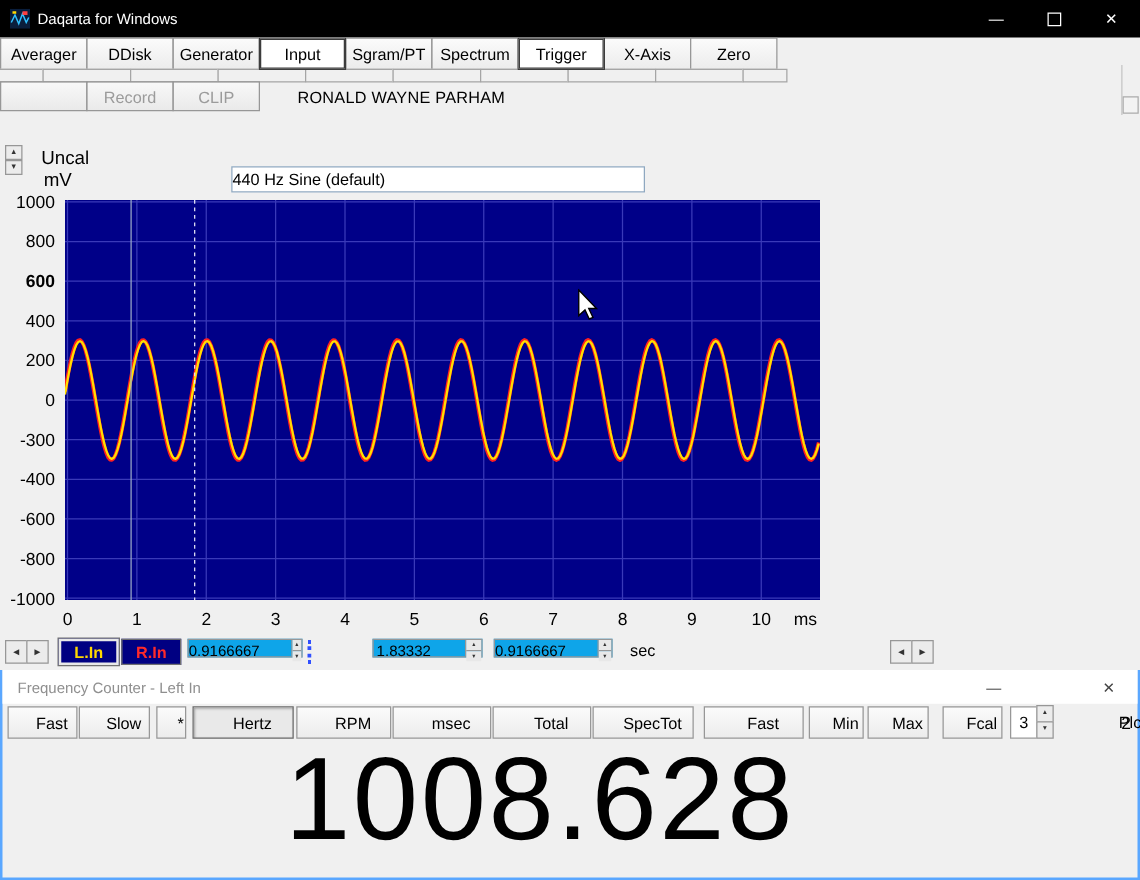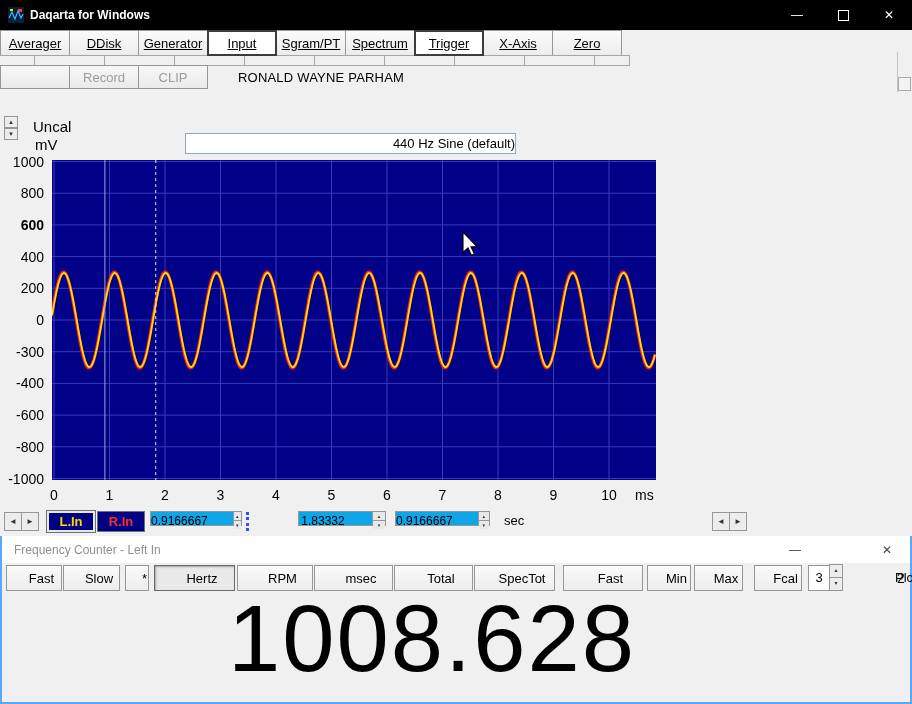--- a/index.html
+++ b/index.html
@@ -3,29 +3,29 @@
 <meta charset="utf-8">
 <style>
   html,body{margin:0;padding:0;}
   body{width:912px;height:704px;position:relative;background:#f0f0f0;
        font-family:"Liberation Sans","DejaVu Sans",sans-serif;overflow:hidden;}
 
   
   .app{position:absolute;left:0;top:0;width:912px;height:536px;background:#f0f0f0;}
   .titlebar{height:30px;background:#000;color:#fff;display:flex;align-items:center;}
   .app-icon{width:16px;height:16px;margin:0 6px 0 8px;display:inline-block;}
-  .title{font-size:12px;font-weight:bold;}
+  .title{font-size:12px;}
   .winbtns{margin-left:auto;display:flex;height:100%;}
   .wbtn{width:46px;display:flex;align-items:center;justify-content:center;font-size:12px;color:#fff;}
   .maxbox{width:9px;height:9px;border:1px solid #fff;display:block;}
 
   .menubar{height:22px;background:#fff;display:flex;align-items:center;font-size:13px;color:#111;}
   .menu-item{padding:0 8px;height:100%;display:flex;align-items:center;}
 
-  .toolbar{display:flex;height:26px;text-decoration:underline;}
+  .toolbar{display:flex;height:26px;}
   .tbtn{width:70px;height:26px;box-sizing:border-box;border:1px solid #979797;margin-left:-1px;
         background:linear-gradient(#fbfbfb,#ececec);display:flex;align-items:center;justify-content:center;
         font-size:13px;color:#000;}
   .toolbar .tbtn:first-child{margin-left:0;}
   .tbtn.active{background:#fff;border-color:#3c3c3c;box-shadow:inset 0 0 0 1px #3c3c3c;z-index:2;}
 
   .stubrow{display:flex;height:11px;margin-top:-1px;width:631px;}
   .stub{box-sizing:border-box;border:1px solid #a5a5a5;margin-left:-1px;background:#f0f0f0;width:71px;height:11px;}
   .stub.first,.stub.last{width:36px;}
 
@@ -36,21 +36,21 @@
   .r2btn.blank{margin-left:0;}
   .username{margin-left:30px;font-size:13px;color:#000;letter-spacing:.2px;}
 
   .yspin{position:absolute;left:4px;top:116px;width:14px;}
   .sp{width:14px;height:12px;box-sizing:border-box;border:1px solid #979797;background:#ececec;
       font-size:7px;line-height:10px;text-align:center;color:#333;display:block;}
   .uncal{position:absolute;left:33px;top:118px;font-size:15px;font-weight:500;color:#000;}
   .yunit{position:absolute;left:35px;top:136px;font-size:15px;color:#000;}
 
   .gentitle{position:absolute;left:185px;top:133px;width:331px;height:21px;box-sizing:border-box;
-            background:#fff;border:1px solid #8fa8c0;font-size:13px;text-align:right;line-height:19px;color:#000;}
+            background:#fff;border:1px solid #8fa8c0;font-size:13px;text-align:left;line-height:19px;color:#000;}
 
   #plot{position:absolute;left:52px;top:160px;width:604px;height:320px;background:#000088;}
   #scope-svg{display:block;width:100%;height:100%;}
   #y-labels{position:absolute;left:0;top:160px;width:47px;height:320px;font-size:14px;color:#000;}
   .ylab{position:absolute;right:3px;transform:translateY(-52%);}
   #x-labels{position:absolute;left:52px;top:487px;width:680px;height:18px;font-size:14px;color:#000;}
   .xlab{position:absolute;top:0;transform:translateX(-50%);}
   .xunit{position:absolute;top:0;}
 
   .side-line{position:absolute;right:14px;top:52px;height:40px;border-left:1px solid #c4c4c4;}

